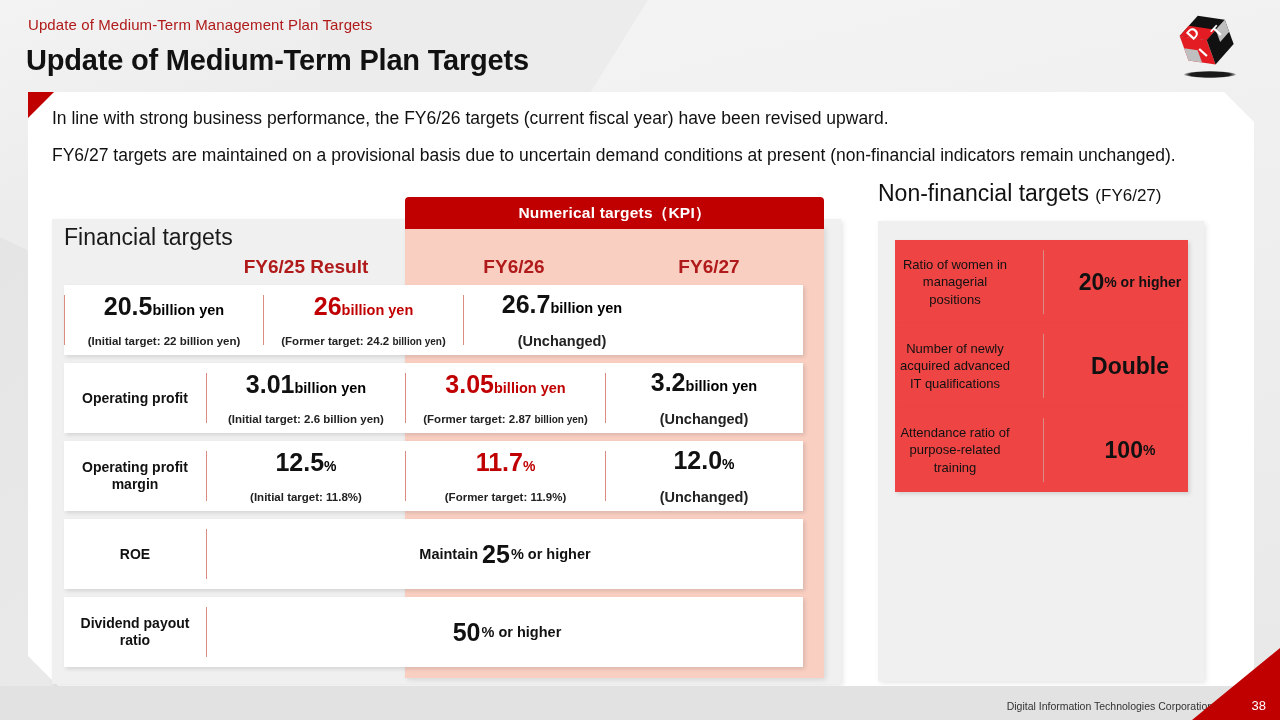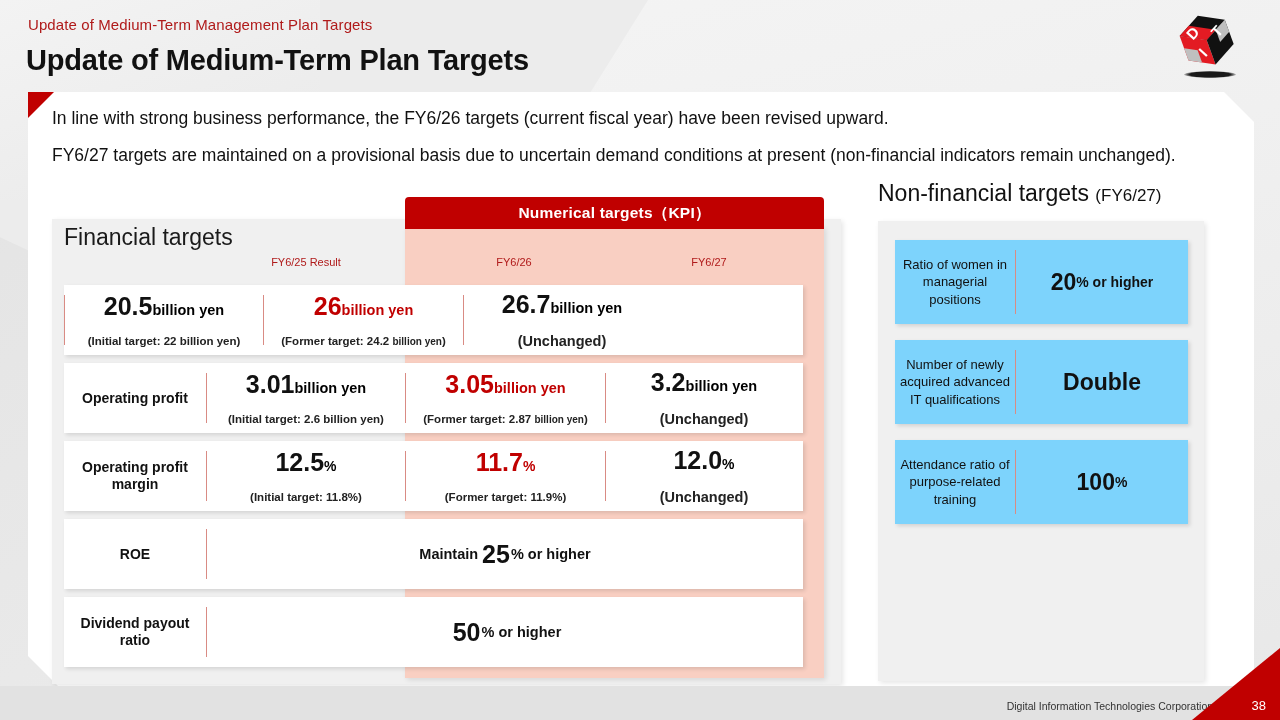--- a/index.html
+++ b/index.html
@@ -94,21 +94,21 @@
     position: absolute; left: 405px; top: 197px;
     width: 419px; height: 32px;
     background: #c00000;
     border-radius: 4px 4px 0 0;
     color: #fff; font-size: 15.5px; font-weight: bold;
     display: flex; align-items: center; justify-content: center;
     letter-spacing: .2px;
   }
 
   
-  .col-head { position: absolute; top: 256px; font-size: 11px; font-weight: normal; color: #b01a1a; }
+  .col-head { position: absolute; top: 256px; font-size: 19px; font-weight: bold; color: #b01a1a; }
   .col-head.c1 { left: 206px; width: 200px; text-align: center; }
   .col-head.c2 { left: 424px; width: 180px; text-align: center; }
   .col-head.c3 { left: 619px; width: 180px; text-align: center; }
 
   
   .rows { position: absolute; left: 64px; top: 285px; width: 739px; }
   .row {
     background: #fff; height: 70px; margin-bottom: 8px;
     box-shadow: 2px 2px 4px rgba(0,0,0,.12);
     display: flex; align-items: stretch;
@@ -146,23 +146,23 @@
   .nf-title { position: absolute; left: 878px; top: 180px; font-size: 23px; color: #111; }
   .nf-title .yr { font-size: 17px; }
   .nf-panel {
     position: absolute; left: 878px; top: 221px;
     width: 326px; height: 460px;
     background: #f0f0f0;
     box-shadow: 2px 2px 5px rgba(0,0,0,.10);
   }
   .nf-cards { position: absolute; left: 895px; top: 240px; width: 293px; }
   .nf-card {
-    background: #7dd3fc; margin-bottom: 16px;
+    background: #ef4444; 
     box-shadow: 2px 2px 4px rgba(0,0,0,.13);
-    display: flex; align-items: stretch;
+    display: flex; align-items: stretch; gap: 28px;
   }
   .nf-card .nf-label {
     flex: 0 0 120px; display: flex; align-items: center; justify-content: center;
     text-align: center; font-size: 13px; color: #111; line-height: 1.32; padding: 8px 4px;
   }
   .nf-card .nf-div { width: 1px; background: #d98b84; margin: 10px 0; flex: 0 0 1px; }
   .nf-card .nf-val {
     flex: 1 1 0; display: flex; align-items: center; justify-content: center;
     font-weight: bold; color: #111;
   }

